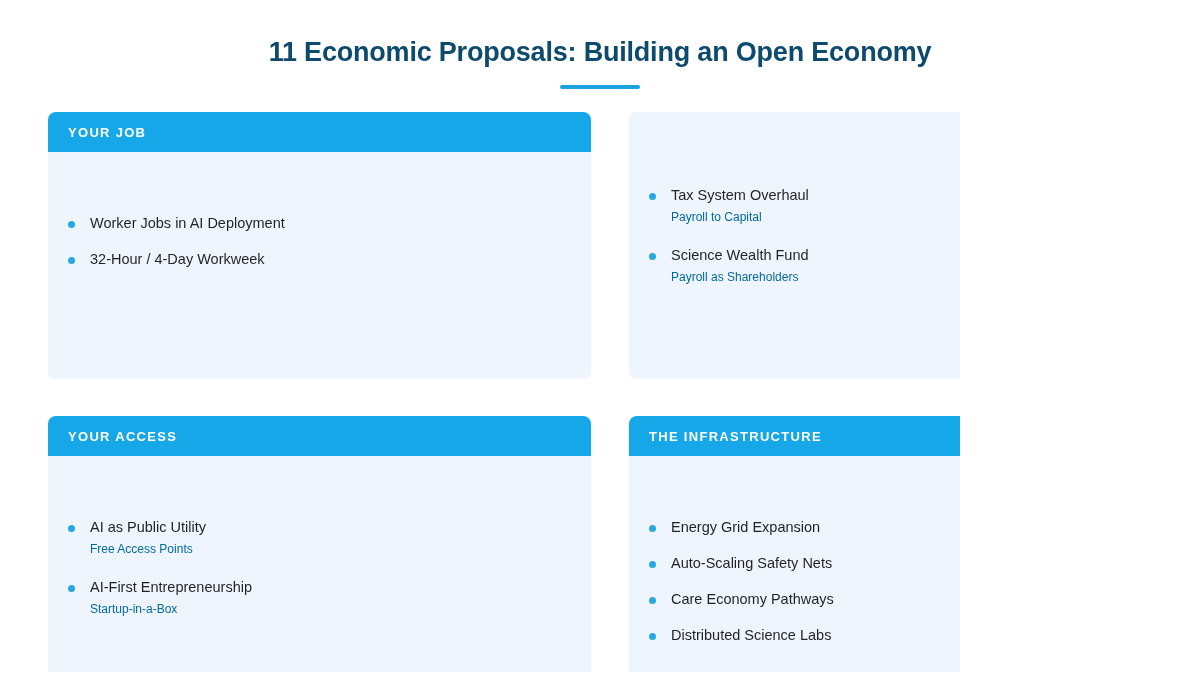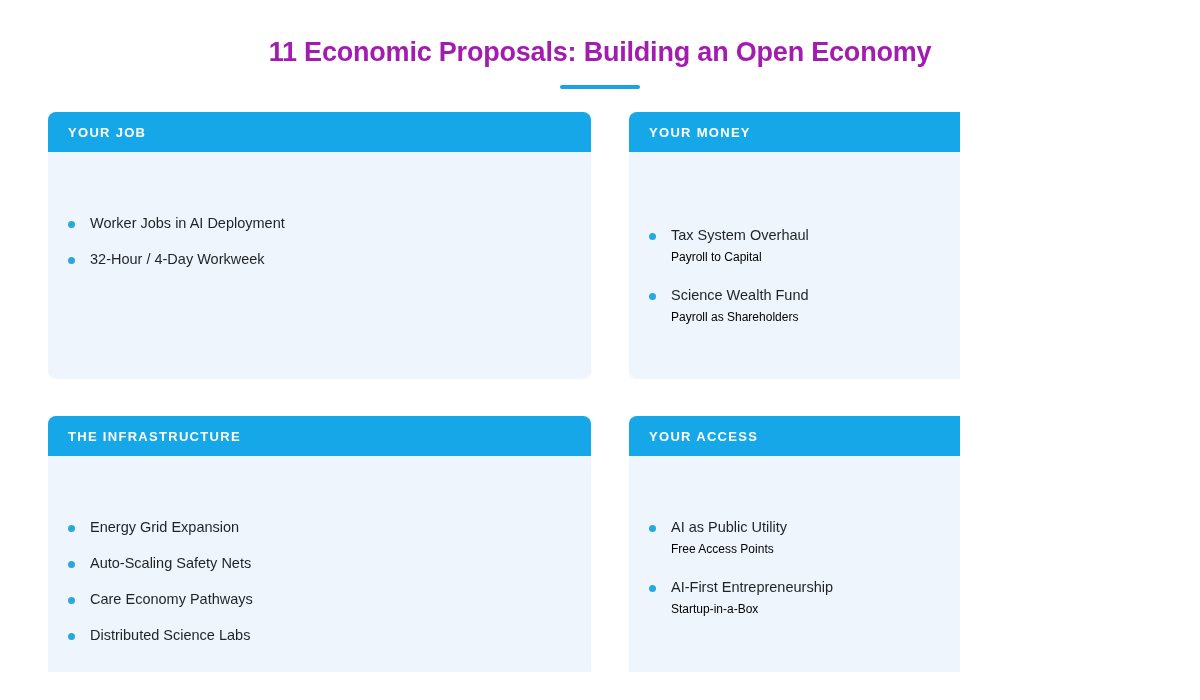--- a/index.html
+++ b/index.html
@@ -24,21 +24,21 @@
 
   
   .title-block {
     width: 100%;
     padding-top: 36px;
     text-align: center;
   }
   .page-title {
     font-size: 27px;
     font-weight: bold;
-    color: #a21caf;
+    color: #0c4a6e;
     letter-spacing: -0.2px;
     line-height: 1.2;
     margin: 0;
   }
   .title-underline {
     width: 80px;
     height: 4px;
     background: #1aa3e0;
     border-radius: 2px;
     margin: 17px auto 0 auto;
@@ -129,21 +129,21 @@
     flex-direction: column;
   }
 
   .item-label {
     font-size: 14.5px;
     color: #1f2327;
     line-height: 1.3;
   }
   .item-sub {
     font-size: 12px;
-    color: #000000;
+    color: #0369a1;
     line-height: 1.3;
     margin-top: 5px;
   }
   .item-sub:empty { display: none; }
 </style>
 </head>
 <body>
 
 <div class="page">
 
@@ -170,23 +170,20 @@
             <span class="bullet"></span>
             <span class="item-text-wrap">
               <span class="item-label">32-Hour / 4-Day Workweek</span>
             </span>
           </li>
         </ul>
       </div>
     </div>
 
     <div class="card">
-      <div class="card-header">
-        <span class="card-header-label">YOUR MONEY</span>
-      </div>
       <div class="card-body compact">
         <ul class="item-list">
           <li class="item has-sub">
             <span class="bullet"></span>
             <span class="item-text-wrap">
               <span class="item-label">Tax System Overhaul</span>
               <span class="item-sub">Payroll to Capital</span>
             </span>
           </li>
           <li class="item has-sub">
@@ -195,54 +192,20 @@
               <span class="item-label">Science Wealth Fund</span>
               <span class="item-sub">Payroll as Shareholders</span>
             </span>
           </li>
         </ul>
       </div>
     </div>
 
     <div class="card">
       <div class="card-header">
-        <span class="card-header-label">THE INFRASTRUCTURE</span>
-      </div>
-      <div class="card-body">
-        <ul class="item-list">
-          <li class="item">
-            <span class="bullet"></span>
-            <span class="item-text-wrap">
-              <span class="item-label">Energy Grid Expansion</span>
-            </span>
-          </li>
-          <li class="item">
-            <span class="bullet"></span>
-            <span class="item-text-wrap">
-              <span class="item-label">Auto-Scaling Safety Nets</span>
-            </span>
-          </li>
-          <li class="item">
-            <span class="bullet"></span>
-            <span class="item-text-wrap">
-              <span class="item-label">Care Economy Pathways</span>
-            </span>
-          </li>
-          <li class="item">
-            <span class="bullet"></span>
-            <span class="item-text-wrap">
-              <span class="item-label">Distributed Science Labs</span>
-            </span>
-          </li>
-        </ul>
-      </div>
-    </div>
-
-    <div class="card">
-      <div class="card-header">
         <span class="card-header-label">YOUR ACCESS</span>
       </div>
       <div class="card-body">
         <ul class="item-list">
           <li class="item has-sub">
             <span class="bullet"></span>
             <span class="item-text-wrap">
               <span class="item-label">AI as Public Utility</span>
               <span class="item-sub">Free Access Points</span>
             </span>
@@ -251,14 +214,48 @@
             <span class="bullet"></span>
             <span class="item-text-wrap">
               <span class="item-label">AI-First Entrepreneurship</span>
               <span class="item-sub">Startup-in-a-Box</span>
             </span>
           </li>
         </ul>
       </div>
     </div>
 
+    <div class="card">
+      <div class="card-header">
+        <span class="card-header-label">THE INFRASTRUCTURE</span>
+      </div>
+      <div class="card-body">
+        <ul class="item-list">
+          <li class="item">
+            <span class="bullet"></span>
+            <span class="item-text-wrap">
+              <span class="item-label">Energy Grid Expansion</span>
+            </span>
+          </li>
+          <li class="item">
+            <span class="bullet"></span>
+            <span class="item-text-wrap">
+              <span class="item-label">Auto-Scaling Safety Nets</span>
+            </span>
+          </li>
+          <li class="item">
+            <span class="bullet"></span>
+            <span class="item-text-wrap">
+              <span class="item-label">Care Economy Pathways</span>
+            </span>
+          </li>
+          <li class="item">
+            <span class="bullet"></span>
+            <span class="item-text-wrap">
+              <span class="item-label">Distributed Science Labs</span>
+            </span>
+          </li>
+        </ul>
+      </div>
+    </div>
+
   </div>
 </div>
 
 </body></html>

